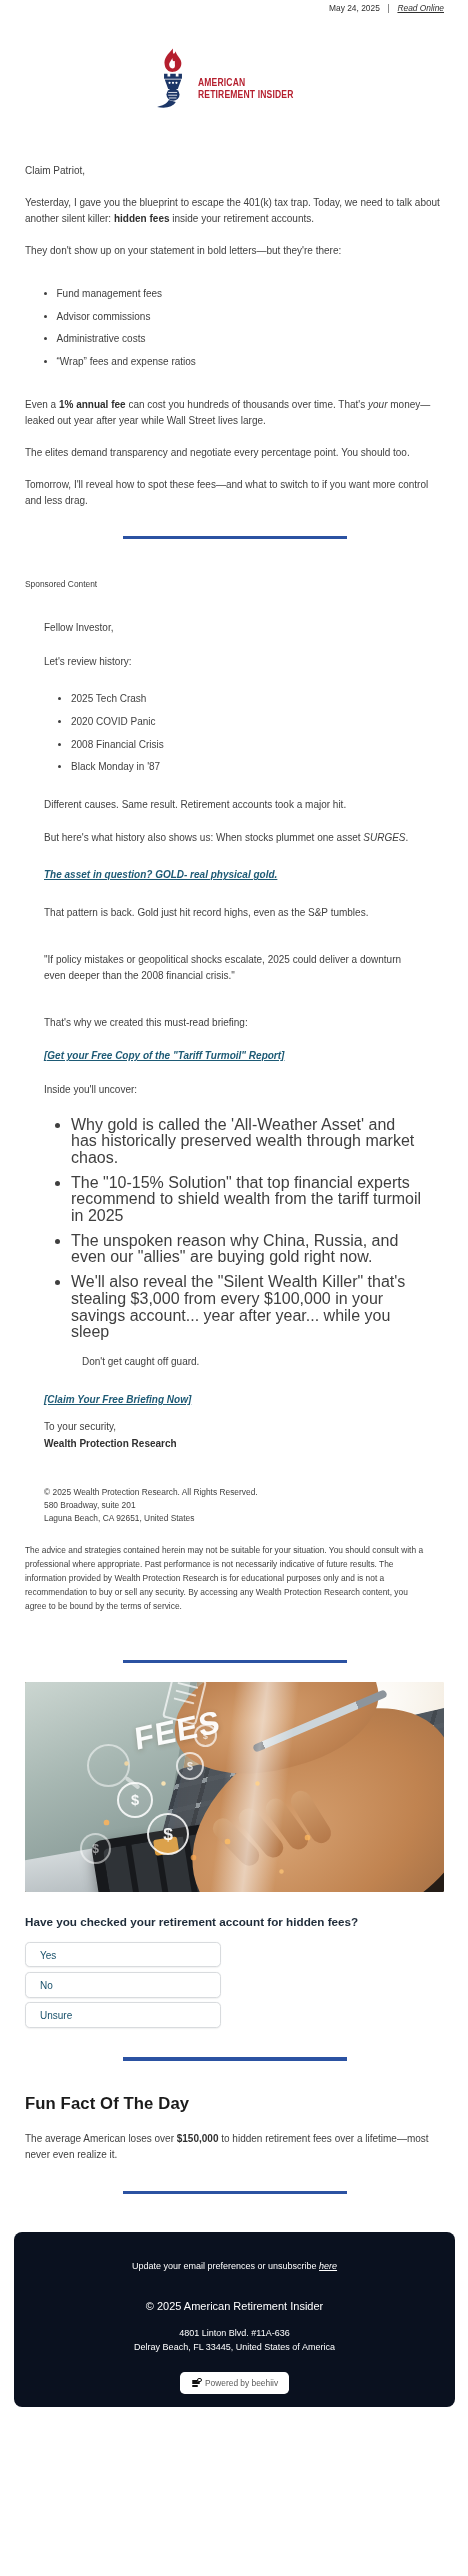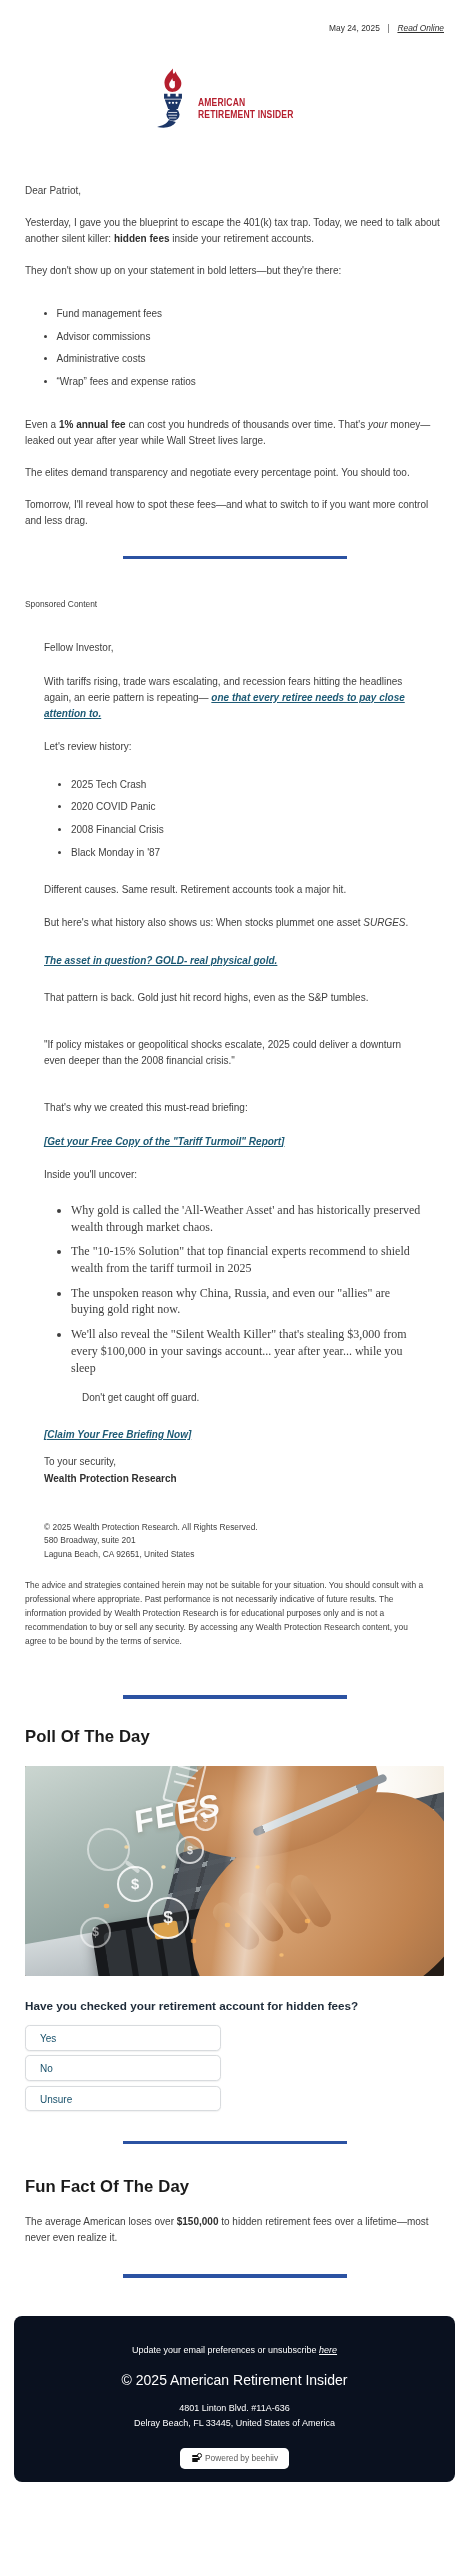--- a/index.html
+++ b/index.html
@@ -1,19 +1,19 @@
 <!DOCTYPE html>
 <html style="font-size:10.7px"><head>
 <meta charset="utf-8">
 <style>
   html,body{margin:0;padding:0;background:#ffffff;}
   body{width:469px;height:2576px;overflow:hidden;font-family:"Liberation Sans",sans-serif;color:#3f3f3f;position:relative;}
   .page{padding:0 25px;}
   
-  .dateline{padding-top:23px;text-align:right;font-size:8.4px;color:#2f2f2f;}
+  .dateline{padding-top:3px;text-align:right;font-size:8.4px;color:#2f2f2f;}
   .dateline .sep{margin:0 5.4px;color:#555;}
   .read-online{color:#2f2f2f;font-style:italic;text-decoration:underline;cursor:pointer;}
   .logo-wrap{display:flex;justify-content:center;align-items:center;margin-top:36px;height:60px;}
   .logo{display:flex;align-items:flex-end;gap:4px;}
   .logo-text{color:#b51f2e;font-weight:bold;font-size:10.7px;line-height:1.12;transform:scaleX(.8);transform-origin:left bottom;letter-spacing:0.2px;white-space:nowrap;margin-bottom:10.7px;}
   
   .para{font-size:10px;line-height:16px;margin:16px 0 0;}
   .greeting{margin-top:54px;}
   .main-ul{margin:27px 0 0;padding-left:31.5px;}
   .main-ul li{font-size:10px;line-height:16px;margin-bottom:6.7px;}
@@ -23,21 +23,21 @@
   .divider.d3{margin-top:29.5px;}
   .divider.d4{margin-top:28px;}
   
   .sponsor-label{font-size:8.4px;color:#3c3c3c;margin-top:40px;}
   .sponsored{margin-left:19px;width:379px;}
   .sp-para{font-size:10px;line-height:16px;margin:17.4px 0 0;}
   .sp-greeting{margin-top:31px;}
   .sp-ul{margin:21.4px 0 0;padding-left:27px;}
   .sp-ul li{font-size:10px;line-height:16px;margin-bottom:6.7px;}
   .sp-ul2{margin:19px 0 0;padding-left:27px;}
-  .sp-ul2 li{font-size:12px;line-height:16.7px;margin-bottom:8px;font-family:Liberation Serif, serif;}
+  .sp-ul2 li{font-size:16px;line-height:16.7px;margin-bottom:8px;}
   .sp-link{color:#1d5a75;font-weight:bold;font-style:italic;text-decoration:underline;cursor:pointer;}
   .quote{margin-top:31px;}
   .after-quote{margin-top:31px;}
   .linkline{margin-top:21.4px;}
   .signoff{margin-top:10px;font-size:10px;line-height:17.4px;}
   .signoff b{color:#303030;}
   .smallprint{margin-top:33px;font-size:8.4px;line-height:13.4px;color:#3f3f3f;}
   .disclaimer{margin-top:17.4px;font-size:8.4px;line-height:14px;color:#3f3f3f;width:399px;margin-left:-19px;}
   
   .sec-heading{font-size:16.7px;font-weight:bold;color:#1b1b1b;margin:28px 0 0;letter-spacing:0.1px;}
@@ -109,21 +109,21 @@
     background:#fff;cursor:pointer;box-sizing:border-box;}
   
   .funfact-heading{margin-top:33px;}
   .funfact-text{margin-top:17.4px;font-size:10px;line-height:16px;}
   .funfact-text b{color:#2f2f2f;}
   
   .footer{margin:38px 14px 0;background:#0a111f;border-radius:8px;color:#ffffff;text-align:center;
     padding:28px 20px 13.4px;box-sizing:border-box;width:441px;}
   .footer-line{font-size:9px;line-height:12px;}
   .footer-link{color:#ffffff;font-style:italic;text-decoration:underline;cursor:pointer;}
-  .footer-copy{margin-top:16px;font-size:14px;}
+  .footer-copy{margin-top:28px;font-size:11px;}
   .footer-addr{margin-top:13.4px;font-size:9px;line-height:14.7px;}
   .powered-btn{margin:17.4px auto 0;width:109px;height:21.4px;background:#ffffff;border-radius:4.7px;
     display:flex;align-items:center;justify-content:center;gap:4.7px;cursor:pointer;}
   .powered-label{font-size:8.4px;color:#5a5a5a;}
   .bee{display:inline-block;width:9.4px;height:9.4px;position:relative;}
   .bee i{position:absolute;left:1.3px;background:#111;border-radius:2px;height:2px;}
   .bee .b1{top:1.3px;width:5.4px;}
   .bee .b2{top:4px;width:7.4px;}
   .bee .b3{top:6.7px;width:6px;}
   .bee::before{content:"";position:absolute;left:6px;top:-0.7px;width:2.7px;height:2.7px;border:1px solid #111;border-radius:50%;}
@@ -156,21 +156,21 @@
           <path d="M24 77 C20 83 15 85 7 87 C19 90 30 87 34 80 Z" fill="#1c3667"></path>
         </svg>
       </span>
       <div class="logo-text">
         <div>AMERICAN</div>
         <div>RETIREMENT INSIDER</div>
       </div>
     </div>
   </div>
 
-  <p class="para greeting">Dear Patriot,</p>
+  <p class="para greeting">Claim Patriot,</p>
 
   <p class="para"><span>Yesterday, I gave you the blueprint to escape the 401(k) tax trap. Today, we need to talk about another silent killer: </span><b class="ink">hidden fees</b><span> inside your retirement accounts.</span></p>
 
   <p class="para">They don't show up on your statement in bold letters—but they're there:</p>
 
   <ul class="main-ul">
     <li>Fund management fees</li>
     <li>Advisor commissions</li>
     <li>Administrative costs</li>
     <li>“Wrap” fees and expense ratios</li>
@@ -181,21 +181,20 @@
   <p class="para">The elites demand transparency and negotiate every percentage point. You should too.</p>
   <p class="para">Tomorrow, I'll reveal how to spot these fees—and what to switch to if you want more control and less drag.</p>
 
   <div class="divider"></div>
 
   <div class="sponsor-label">Sponsored Content</div>
 
   <div class="sponsored">
     <p class="sp-para sp-greeting">Fellow Investor,</p>
 
-    <p class="sp-para"><span>With tariffs rising, trade wars escalating, and recession fears hitting the headlines again, an eerie pattern is repeating— </span><span class="sp-link">one that every retiree needs to pay close attention to.</span></p>
 
     <p class="sp-para">Let's review history:</p>
 
     <ul class="sp-ul">
       <li>2025 Tech Crash</li>
       <li>2020 COVID Panic</li>
       <li>2008 Financial Crisis</li>
       <li>Black Monday in '87</li>
     </ul>
 
@@ -233,21 +232,20 @@
       <div>© 2025 Wealth Protection Research. All Rights Reserved.</div>
       <div>580 Broadway, suite 201</div>
       <div>Laguna Beach, CA 92651, United States</div>
     </div>
 
     <div class="disclaimer">The advice and strategies contained herein may not be suitable for your situation. You should consult with a professional where appropriate. Past performance is not necessarily indicative of future results. The information provided by Wealth Protection Research is for educational purposes only and is not a recommendation to buy or sell any security. By accessing any Wealth Protection Research content, you agree to be bound by the terms of service.</div>
   </div>
 
   <div class="divider d2"></div>
 
-  <h2 class="sec-heading">Poll Of The Day</h2>
 
   <div class="hero">
     <div class="screen"></div>
     <div class="deck"></div>
     <div class="keyboard"></div>
     <div class="calc">
       <div class="calc-keys"></div>
       <div class="calc-orange"></div>
     </div>
     <div class="sleeve"></div>

